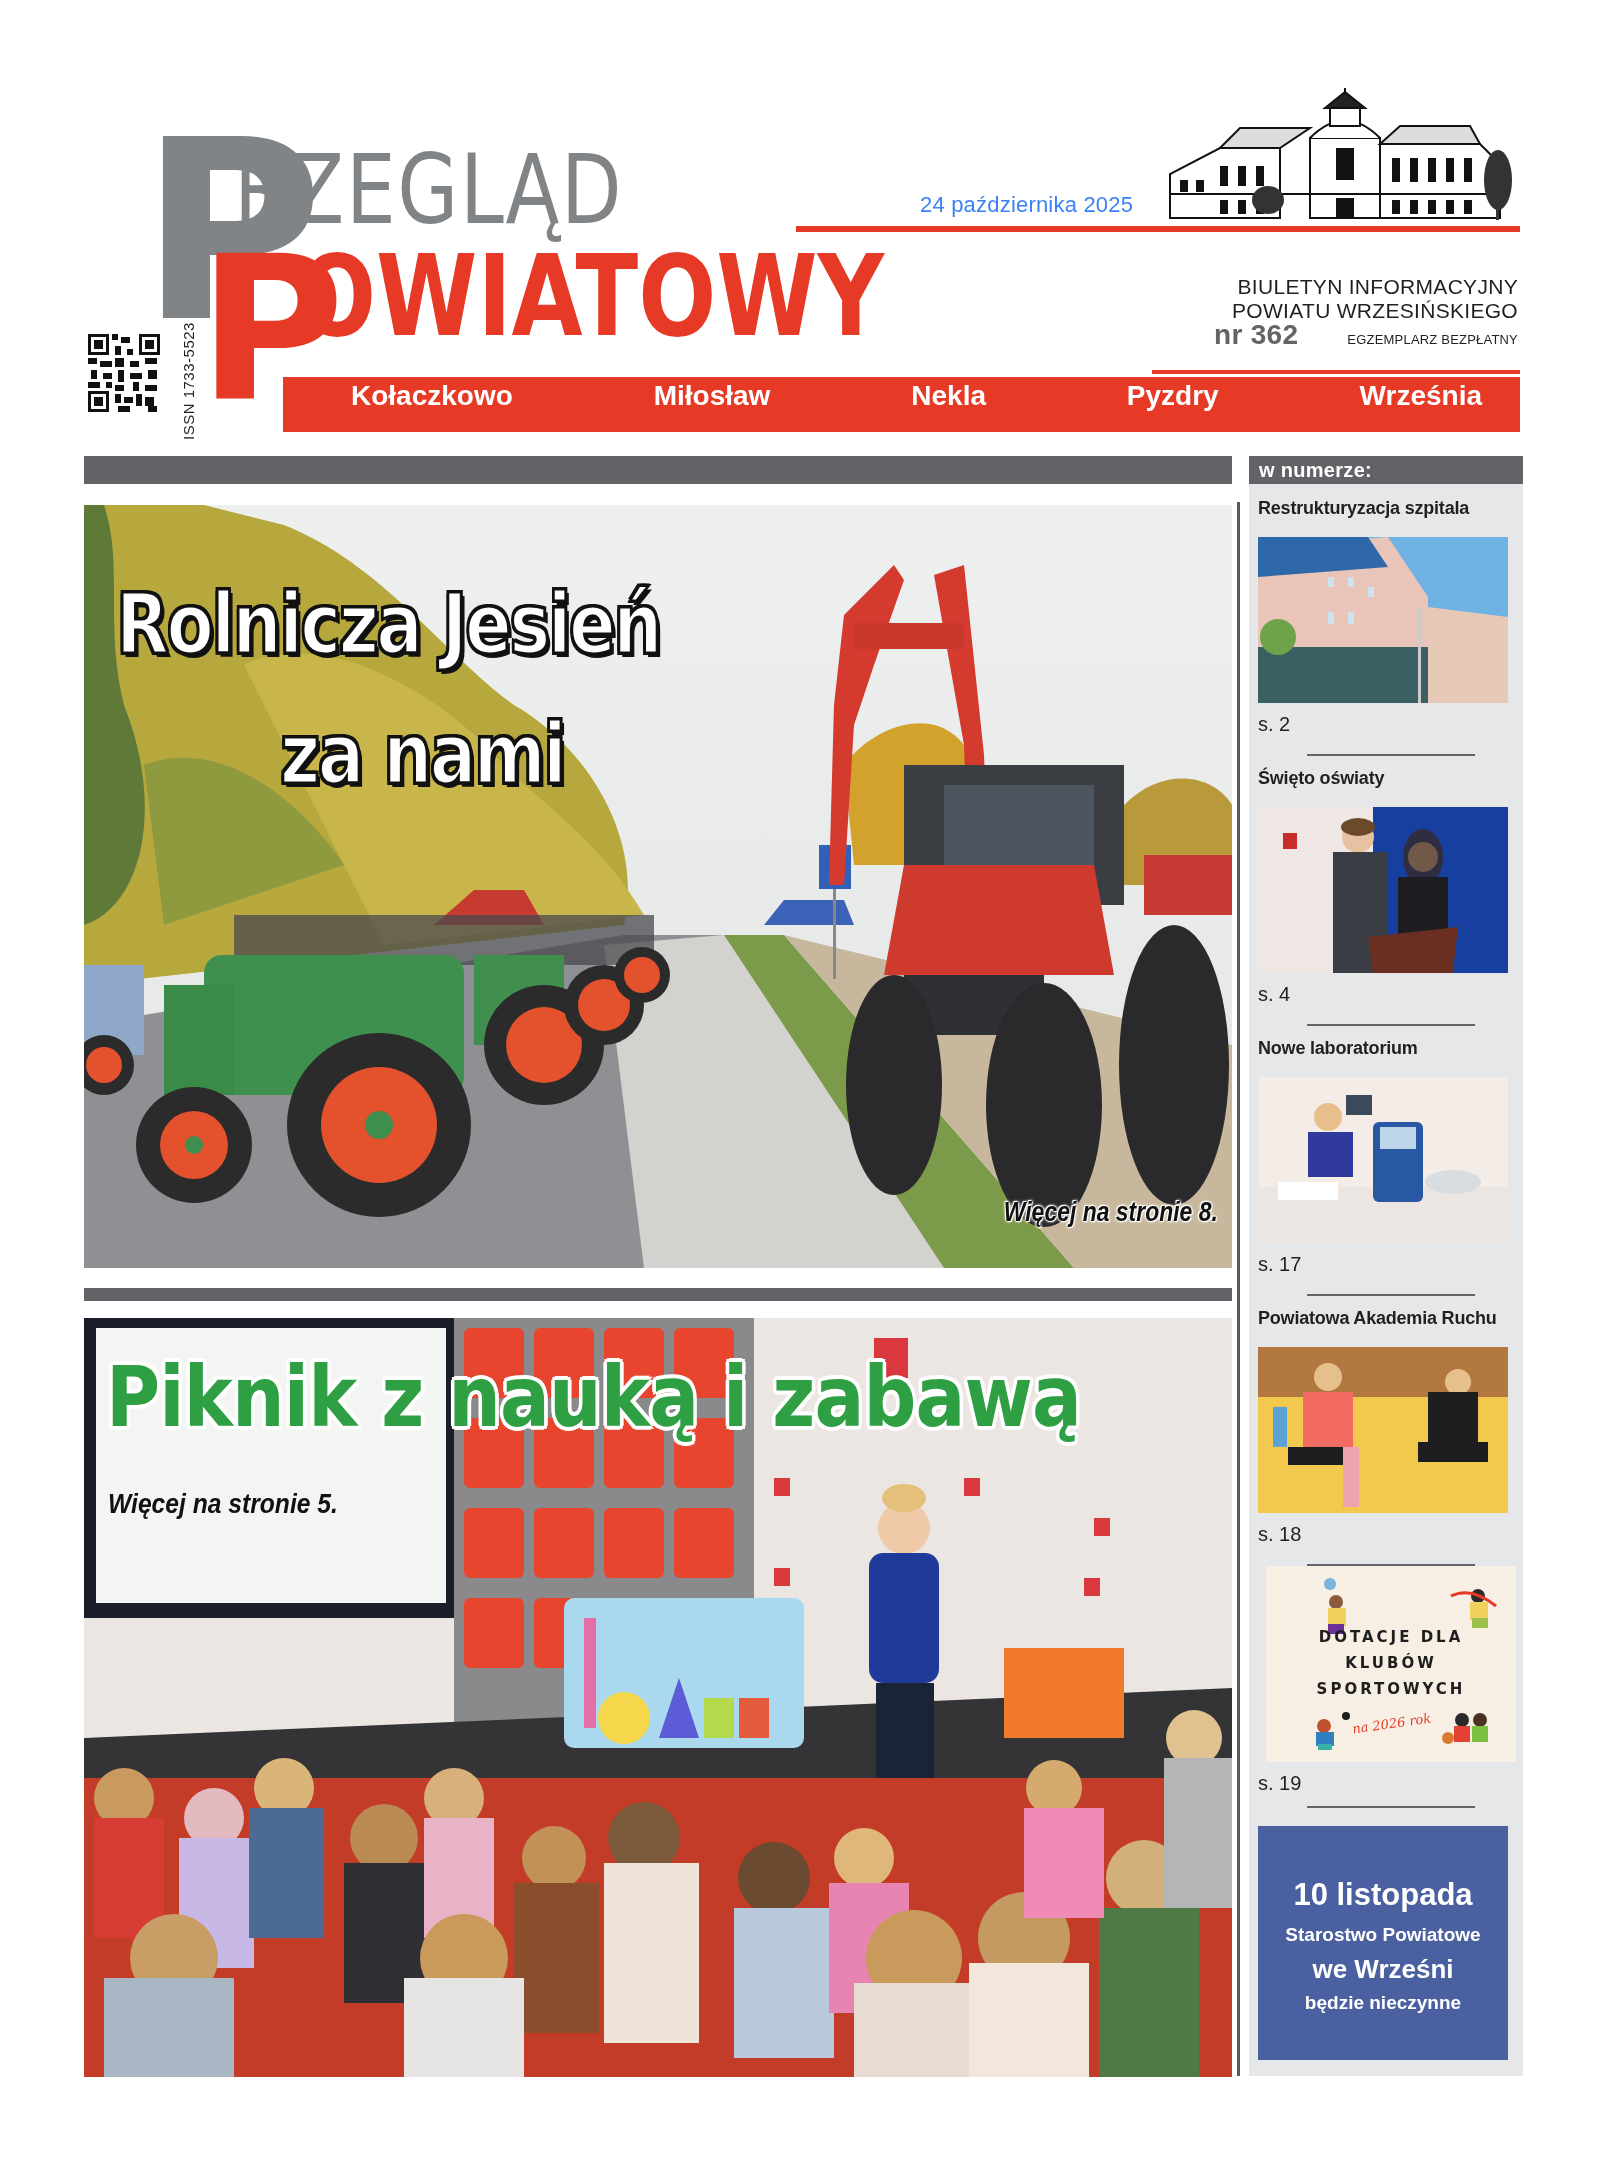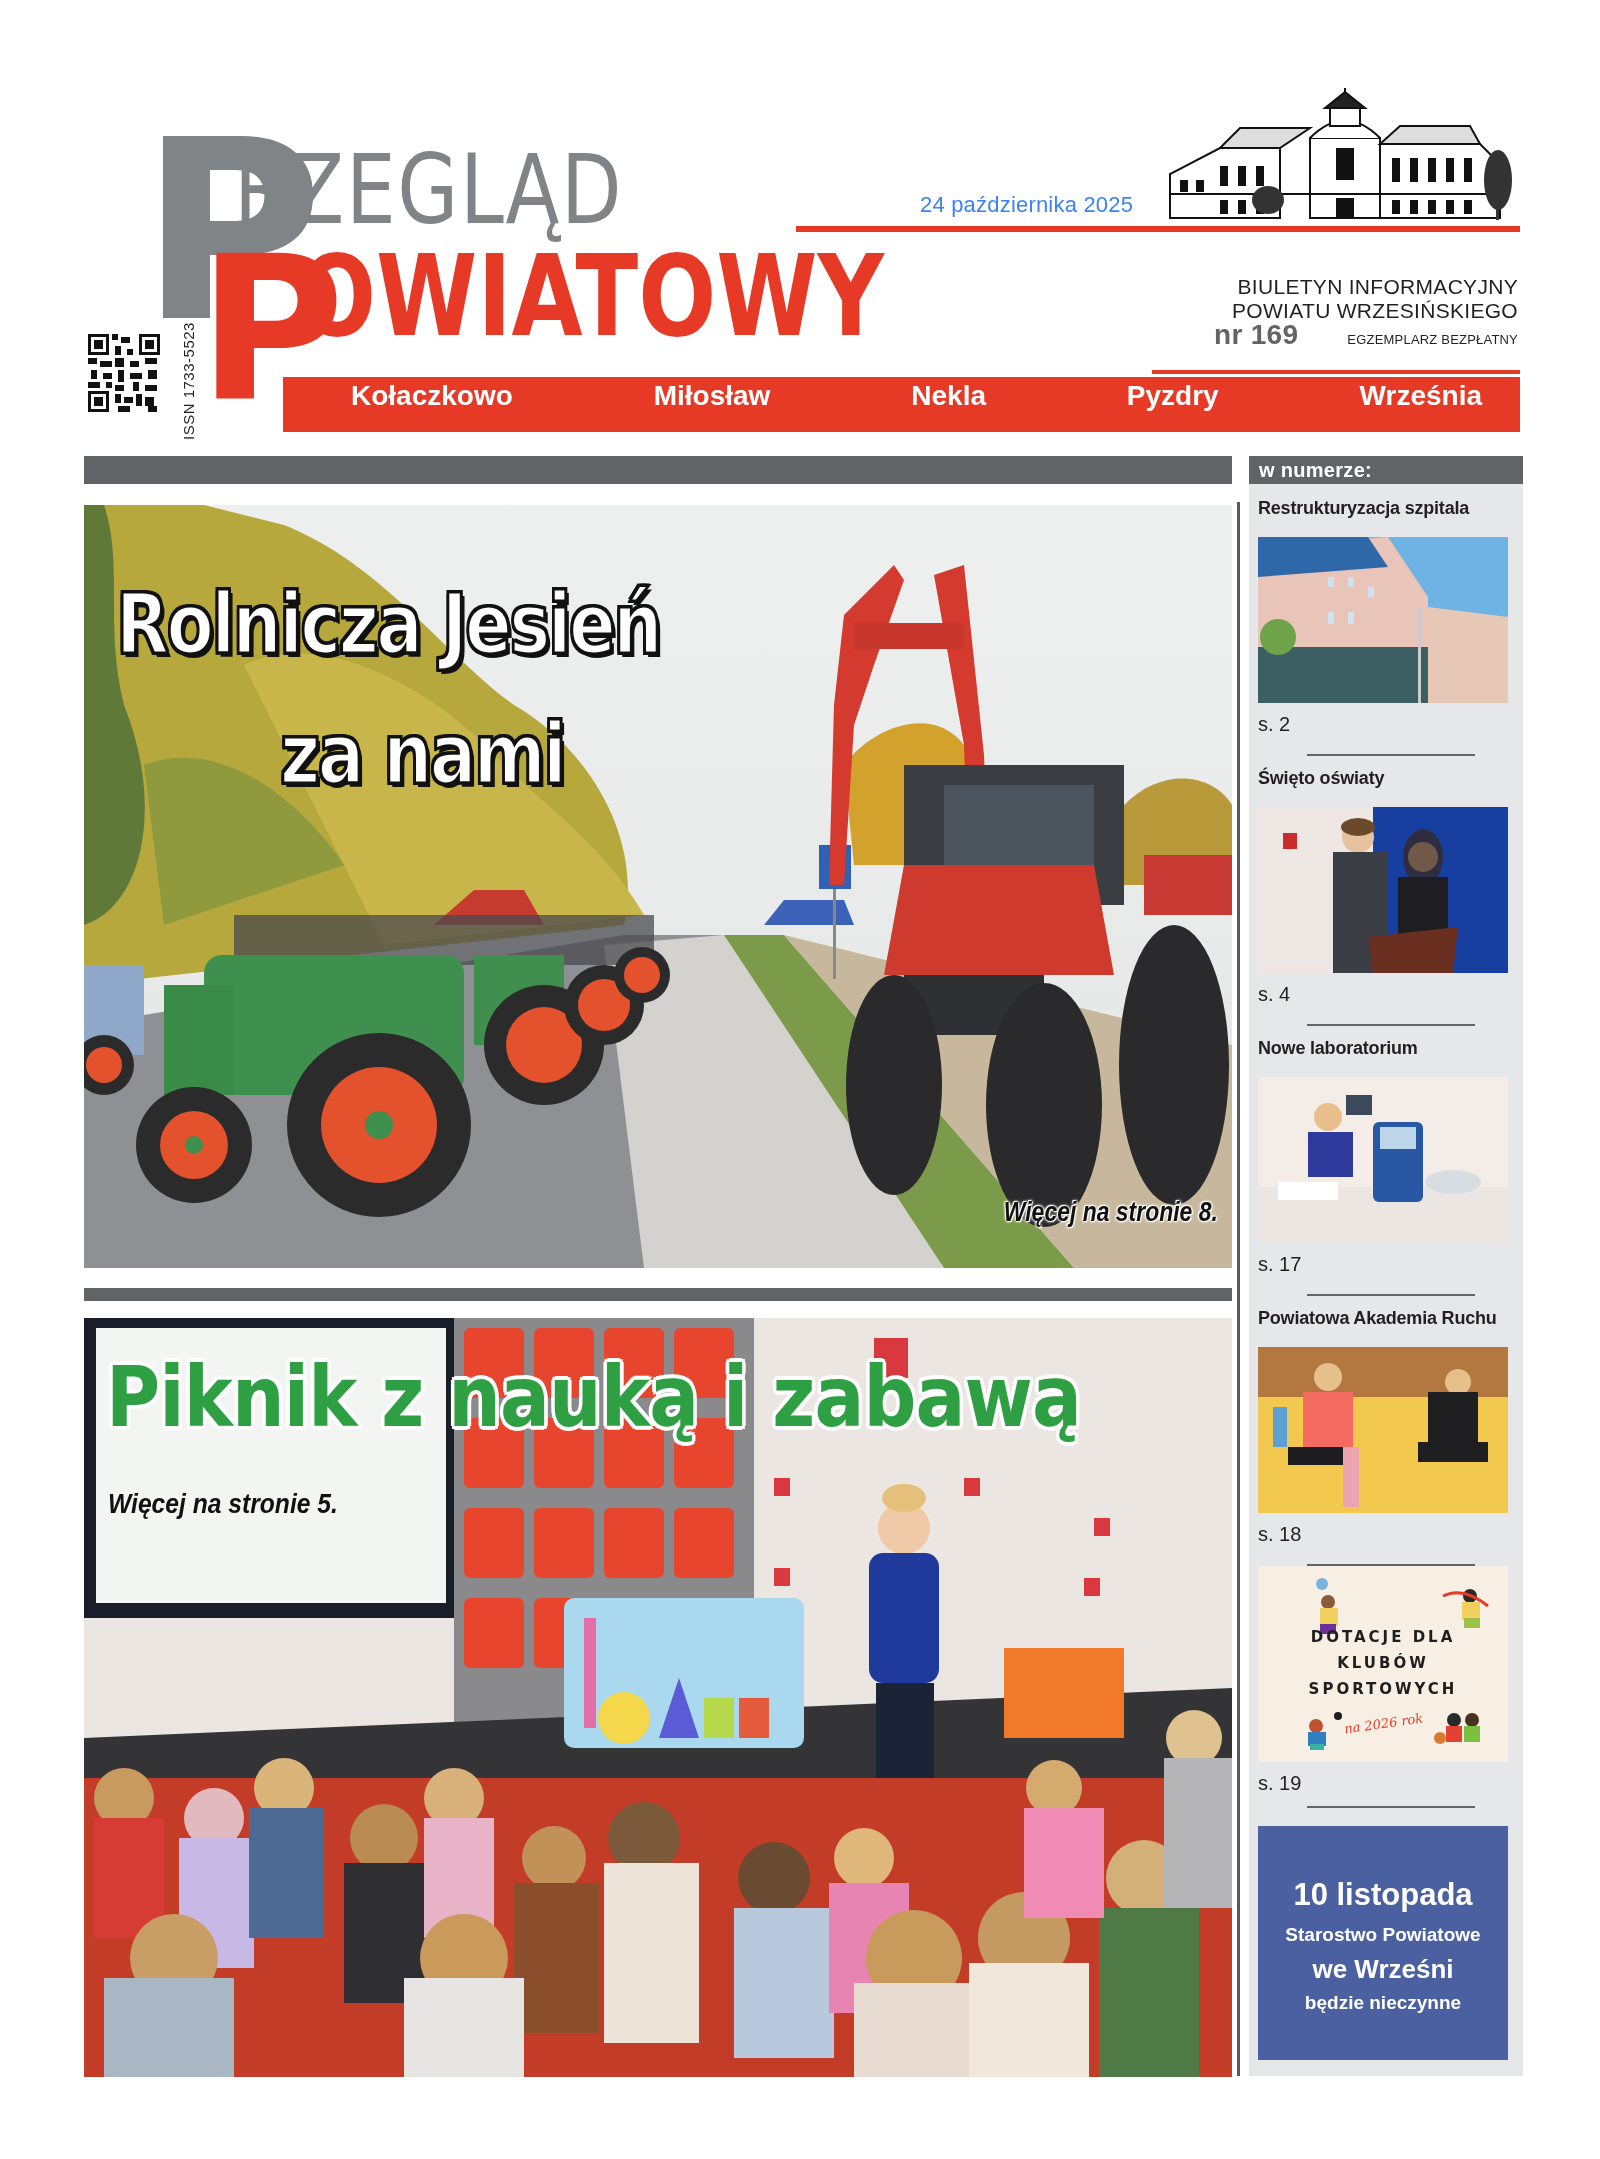--- a/index.html
+++ b/index.html
@@ -125,21 +125,21 @@
     position: absolute; left: 9px; top: 1370px; width: 250px; height: 234px;
     background: #4a60a0; color: #ffffff; text-align: center; font-weight: bold;
     padding-top: 50px;
   }
   .sb-notice .n1 { font-size: 31px; line-height: 38px; }
   .sb-notice .n2 { font-size: 19px; line-height: 34px; margin-top: 4px; }
   .sb-notice .n3 { font-size: 26px; line-height: 34px; }
   .sb-notice .n4 { font-size: 19px; line-height: 34px; }
 
   .dotacje {
-    width: 250px; height: 196px; background: #f7efe4; position: relative; text-align: center;
+    width: 250px; height: 196px; background: #f7efe4; position: relative; text-align: center; margin-left: 8px;
   }
   .dotacje .d-text {
     position: absolute; left: 0; right: 0; top: 58px;
     font-family: "DejaVu Sans", sans-serif; font-weight: bold; font-size: 15px; line-height: 26px;
     letter-spacing: 3px; color: #1e1e1e;
   }
   .dotacje .d-year {
     position: absolute; left: 86px; top: 150px; font-style: italic; font-size: 13px;
     color: #e63a26; transform: rotate(-8deg); font-family: "DejaVu Serif", serif;
   }
@@ -199,21 +199,21 @@
     <rect x="336" y="118" width="3" height="14"></rect>
   </g>
 </svg>
 
 <div class="red-rule-mid"></div>
 
 <div class="bulletin">
   <span class="line">BIULETYN INFORMACYJNY</span>
   <span class="line">POWIATU WRZESIŃSKIEGO</span>
   <div class="issue-row">
-    <span class="issue-no">nr 169</span>
+    <span class="issue-no">nr 362</span>
     <span class="free-copy">EGZEMPLARZ BEZPŁATNY</span>
   </div>
 </div>
 
 <svg class="qr" viewBox="0 0 24 26">
   <rect width="24" height="26" fill="#fff"></rect>
   <g fill="#111">
     <rect x="0" y="0" width="7" height="7"></rect>
       <rect x="1" y="1" width="5" height="5" fill="#fff"></rect>
       <rect x="2" y="2" width="3" height="3"></rect>

